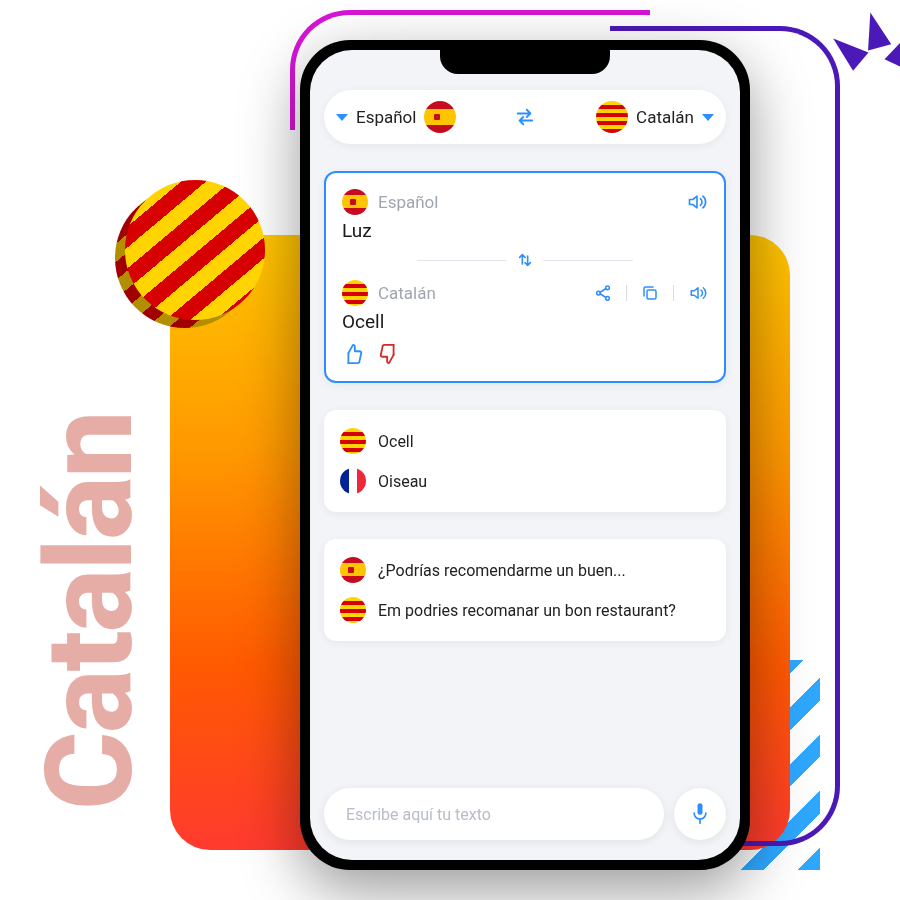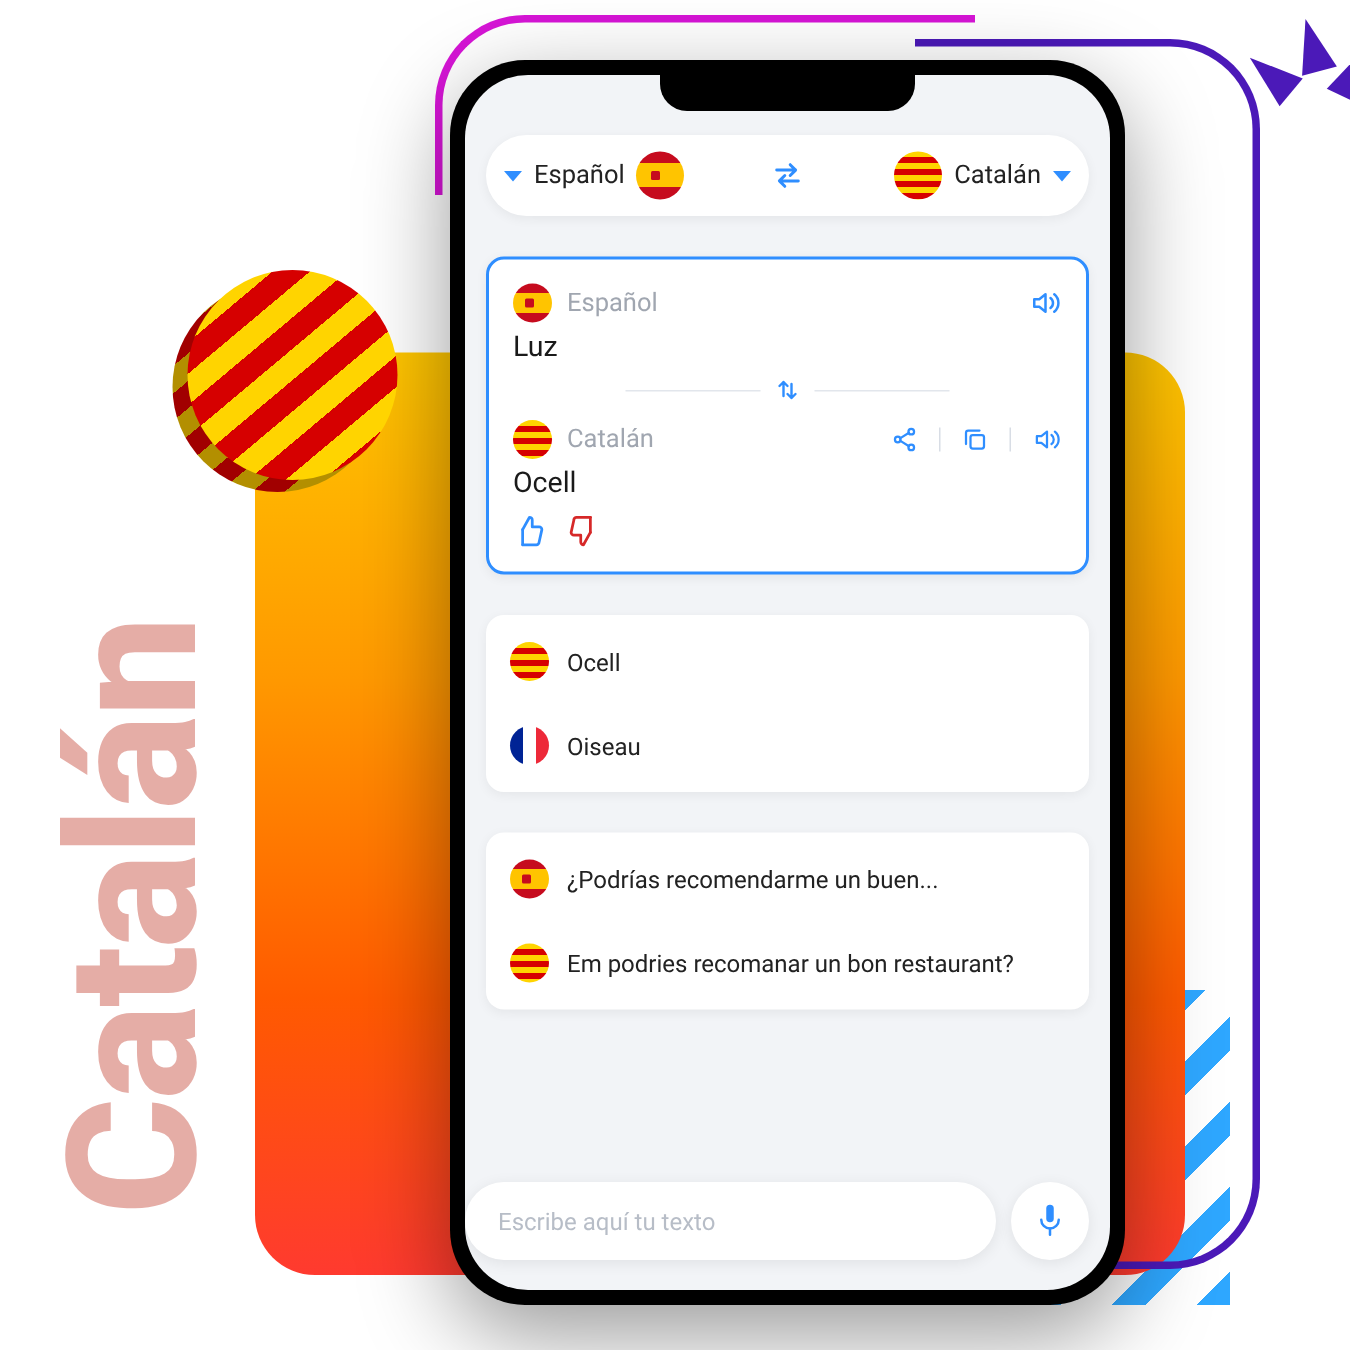--- a/index.html
+++ b/index.html
@@ -213,26 +213,26 @@
   .swap-mid .line { height: 1px; width: 90px; background: #e2e6ec; }
   .feedback { display: flex; gap: 14px; margin-top: 8px; font-size: 20px; }
   .thumb-up { color: #2f8eff; }
   .thumb-down { color: #d62828; }
 
   .history-row {
     display: flex; align-items: center; gap: 12px;
     font-size: 16px; color: #222;
     padding: 4px 0;
   }
-  .history-row + .history-row { margin-top: 22px; }
+  .history-row + .history-row { margin-top: 6px; }
 
   
   .input-bar {
     position: absolute;
-    left: 0; right: 14px; bottom: 20px;
+    left: 14px; right: 14px; bottom: 20px;
     display: flex; gap: 10px; align-items: center;
   }
   .text-input {
     flex: 1;
     background: #fff;
     border-radius: 100px;
     height: 52px;
     display: flex; align-items: center;
     padding: 0 22px;
     color: #b7bdc7;

